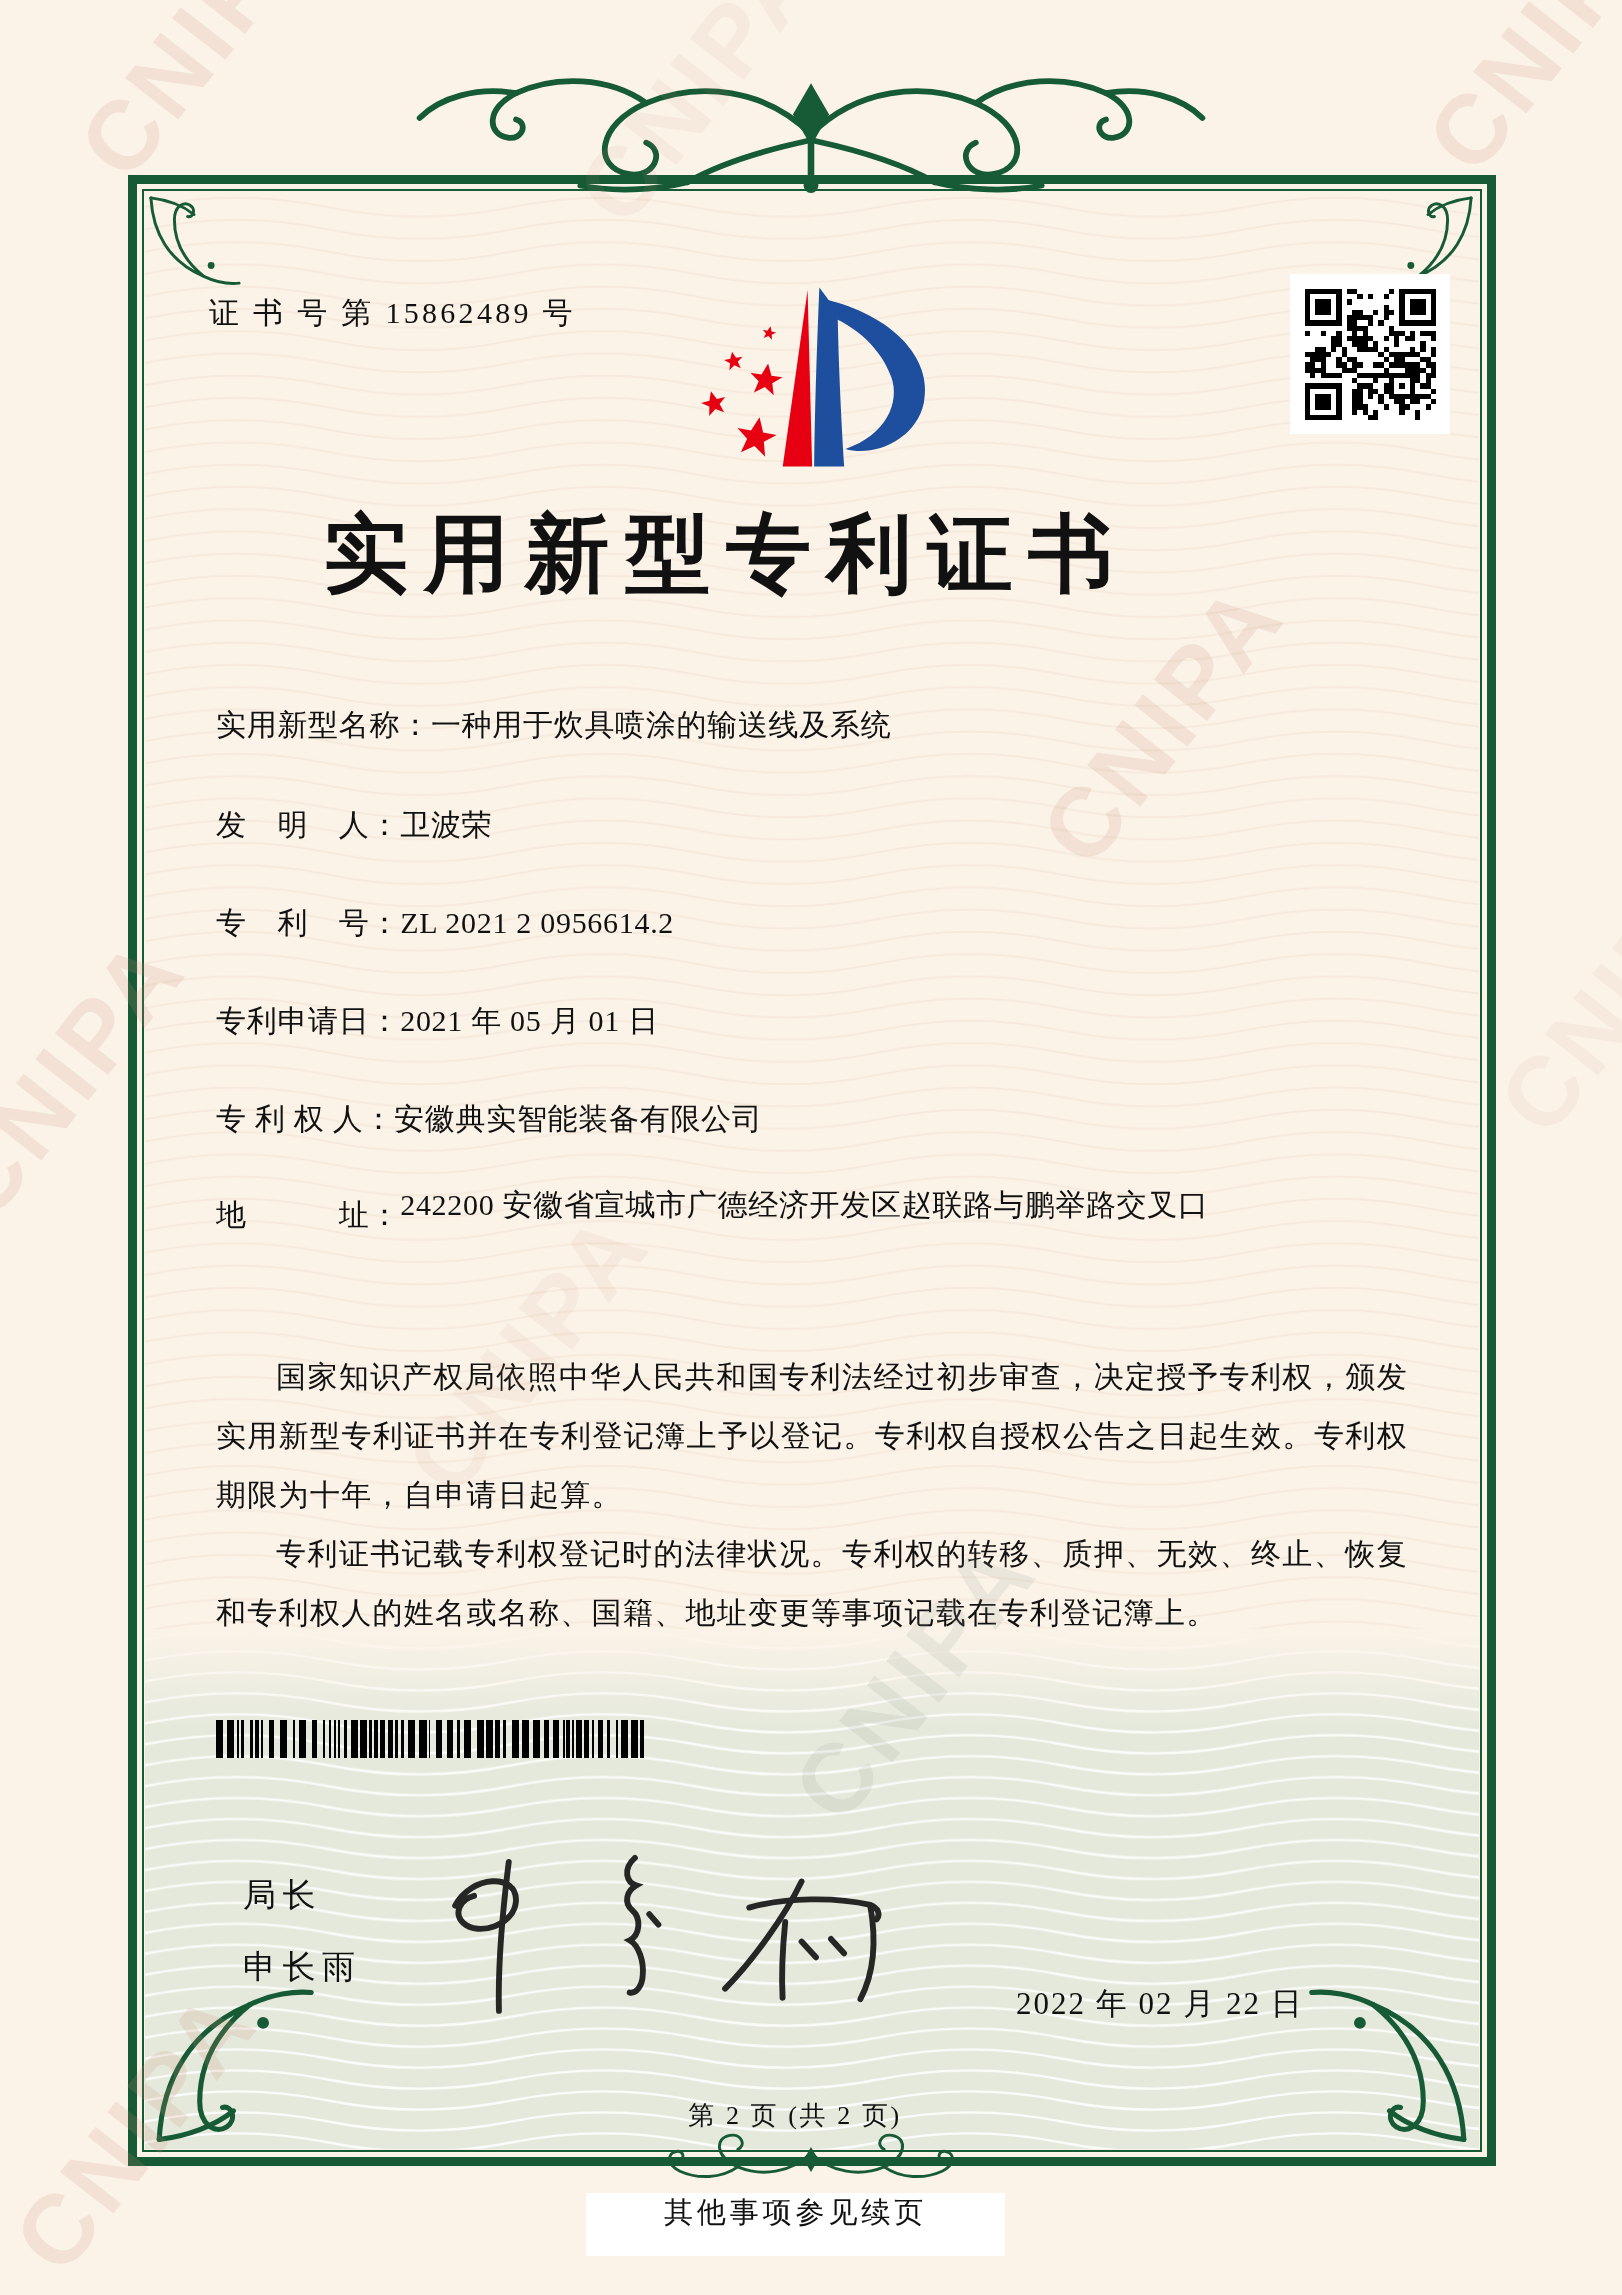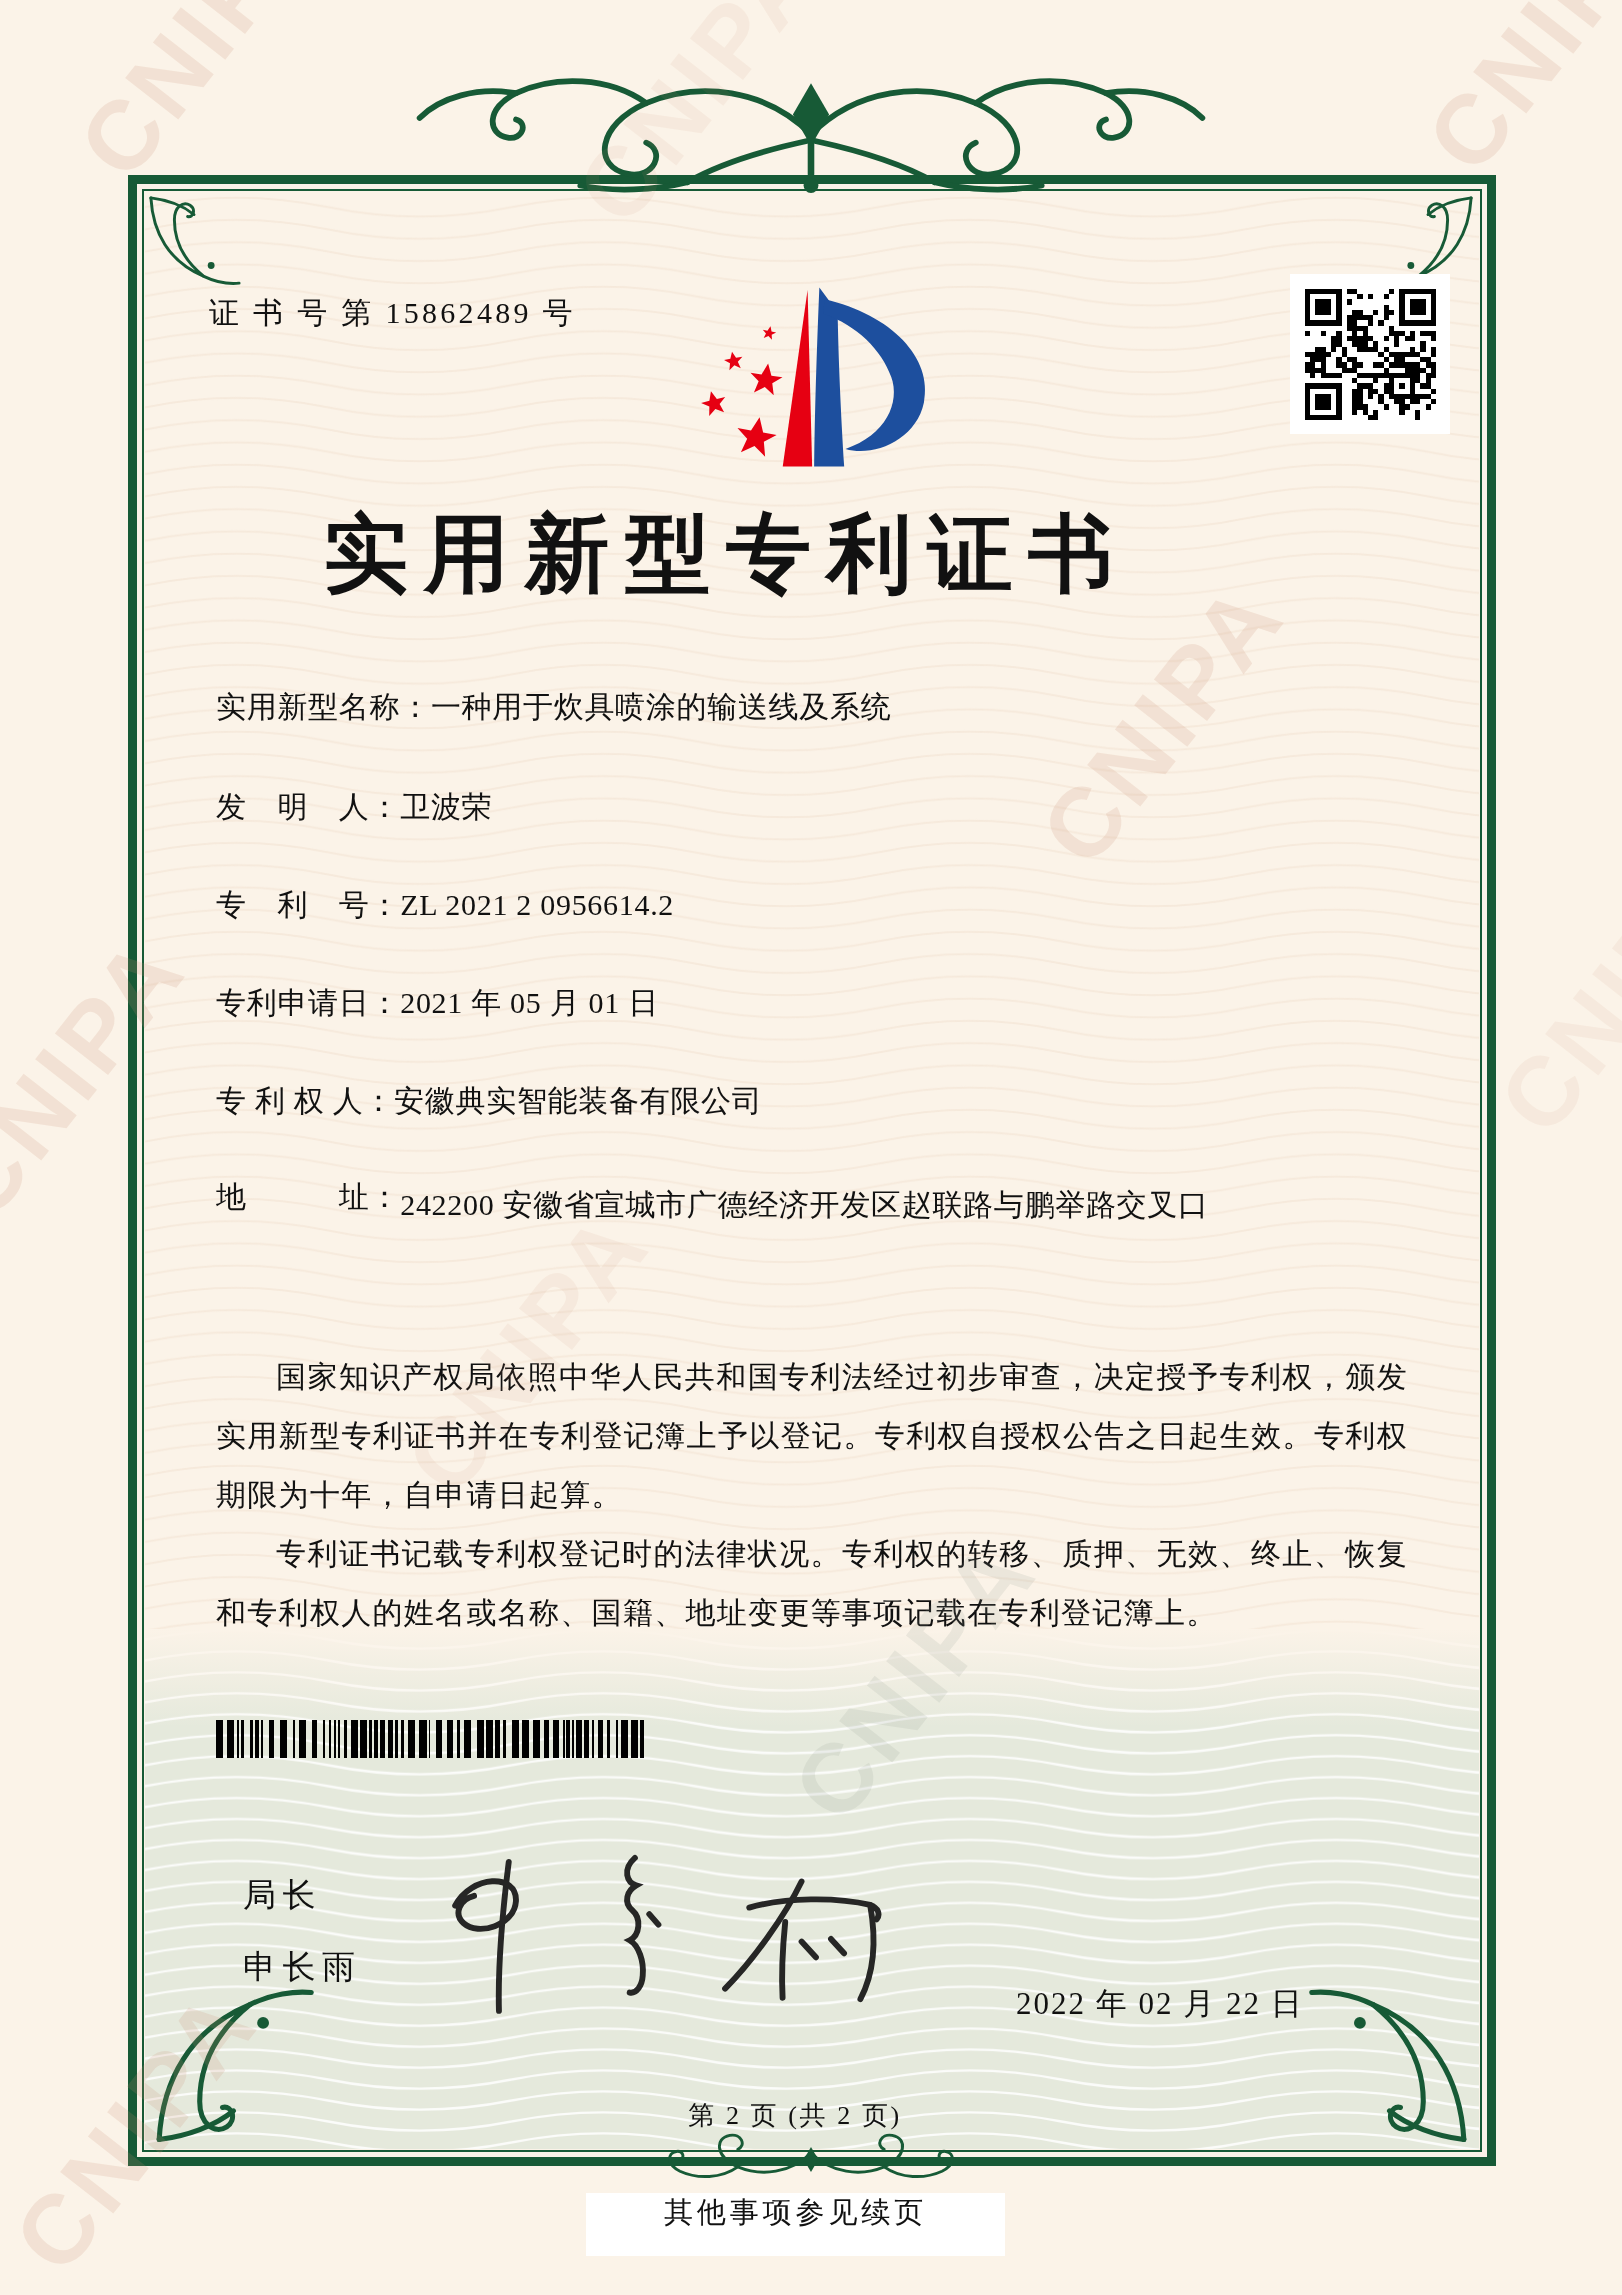--- a/index.html
+++ b/index.html
@@ -35,21 +35,21 @@
 
   
   .c{position:absolute;z-index:3;}
   .cert-no{left:209px;top:293px;font-size:30px;letter-spacing:3.3px;}
   .logo{left:686px;top:280px;width:251px;height:198px;}
   .qr-box{left:1290px;top:274px;width:160px;height:160px;background:#fff;
           display:flex;align-items:center;justify-content:center;}
   .title{left:0;top:497px;width:1452px;text-align:center;font-size:85px;font-weight:bold;
          letter-spacing:15.7px;}
   .f-row{left:216px;font-size:30px;letter-spacing:0.7px;white-space:nowrap;}
-  .f-row .lbl{display:inline-block;}
+  .f-row .lbl{display:inline-block;margin-top:18px;}
   .f-row.addr{white-space:normal;}
   .f-row.addr .lbl{vertical-align:top;}
   .f-row.addr .val{display:inline-block;width:815px;vertical-align:top;line-height:56px;}
   .grant-right{position:absolute;left:628px;top:0;white-space:nowrap;}
   .row-name{top:687px;} .row-inv{top:787px;} .row-pno{top:885px;}
   .row-fd{top:983px;}  .row-pat{top:1081px;} .row-addr{top:1177px;}
   .row-grant{top:1275px;width:1243px;}
   .body-text{left:216px;top:1347px;width:1192px;font-size:30px;line-height:59px;
              text-align:justify;letter-spacing:1.3px;}
   .body-text p{margin:0;text-indent:2em;}

